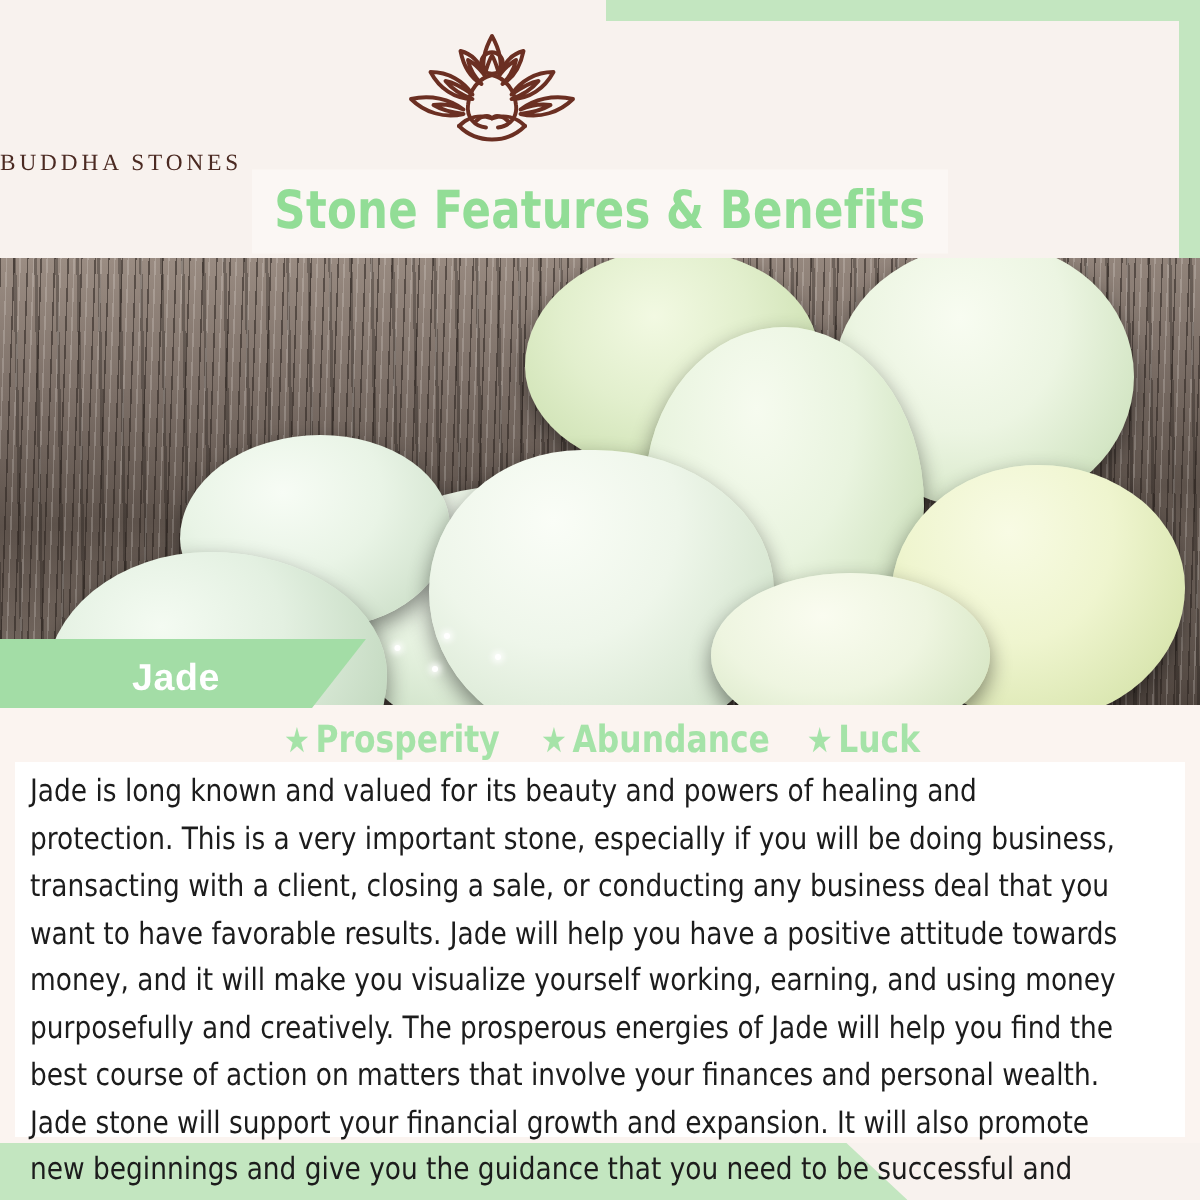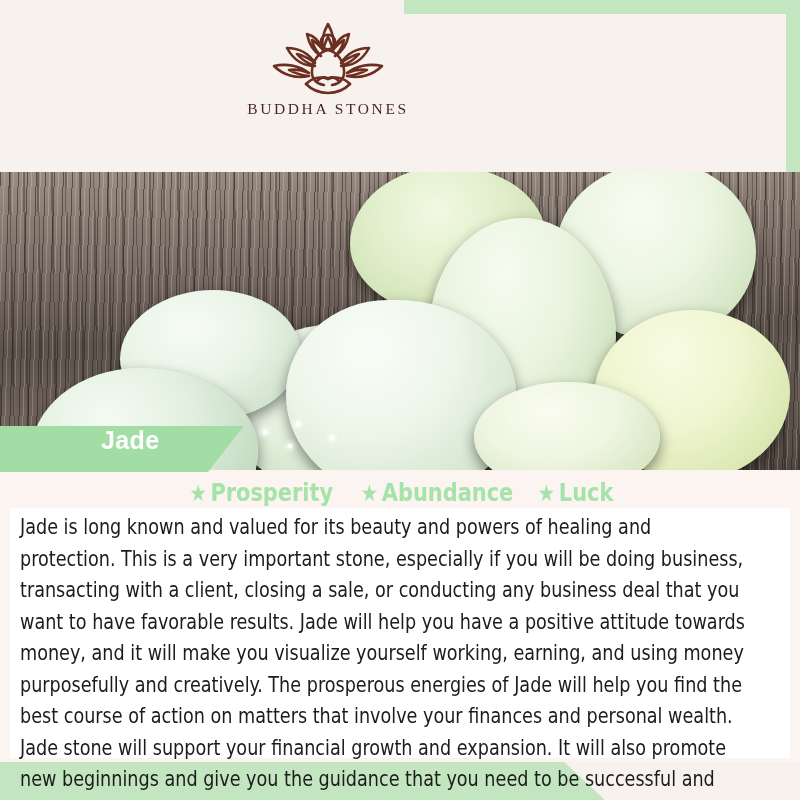--- a/index.html
+++ b/index.html
@@ -88,21 +88,20 @@
     background: #c3e6c0;
     clip-path: polygon(0 0, 560px 0, 605px 42px, 0 42px);
   }
 
   
   .logo-block {
     position: absolute;
     left: 0;
     top: 18px;
     width: 656px;
-    text-align: center;
     z-index: 6;
   }
   .logo-mark {
     display: block;
     margin: 0 auto;
   }
   .logo-word {
     display: block;
     margin-top: 4px;
     font-family: "Liberation Serif", serif;
@@ -204,22 +203,21 @@
   .jade-bar {
     position: absolute;
     left: 0;
     top: 426px;
     width: 248px;
     height: 52px;
     background: #a3dda6;
     z-index: 4;
     clip-path: polygon(0 0, 244px 0, 208px 46px, 0 46px);
     display: flex;
-    align-items: flex-start;
-    padding-left: 13px;
+    align-items: center;
   }
   .jade-text {
     margin-left: 88px;
     font-size: 25px;
     font-weight: bold;
     color: #ffffff;
     letter-spacing: 0.4px;
   }
 
   
@@ -304,20 +302,23 @@
         <path d="M74 32 C65 34, 59 42, 58 52 C57 60, 62 66, 70 67"></path>
         <path d="M74 32 C83 34, 89 42, 90 52 C91 60, 86 66, 78 67"></path>
         <path d="M52 66 C58 60, 66 58, 74 61 C82 58, 90 60, 96 66"></path>
         <path d="M63 63 C67 59, 72 58, 74 61 C76 58, 81 59, 85 63"></path>
         <path d="M52 66 C58 72, 66 75, 74 75 C82 75, 90 72, 96 66"></path>
       </g>
     </svg>
     <span class="logo-word">BUDDHA STONES</span>
   </div>
 
+  <div class="title-banner">
+    <span class="title-text">Stone Features &amp; Benefits</span>
+  </div>
 
   <div class="photo">
     <div class="wood"></div>
     <div class="stone s-c"></div>
     <div class="stone s-f"></div>
     <div class="stone s-b"></div>
     <div class="stone s-e"></div>
     <div class="stone s-h"></div>
     <div class="stone s-a"></div>
     <div class="stone s-d"></div>

